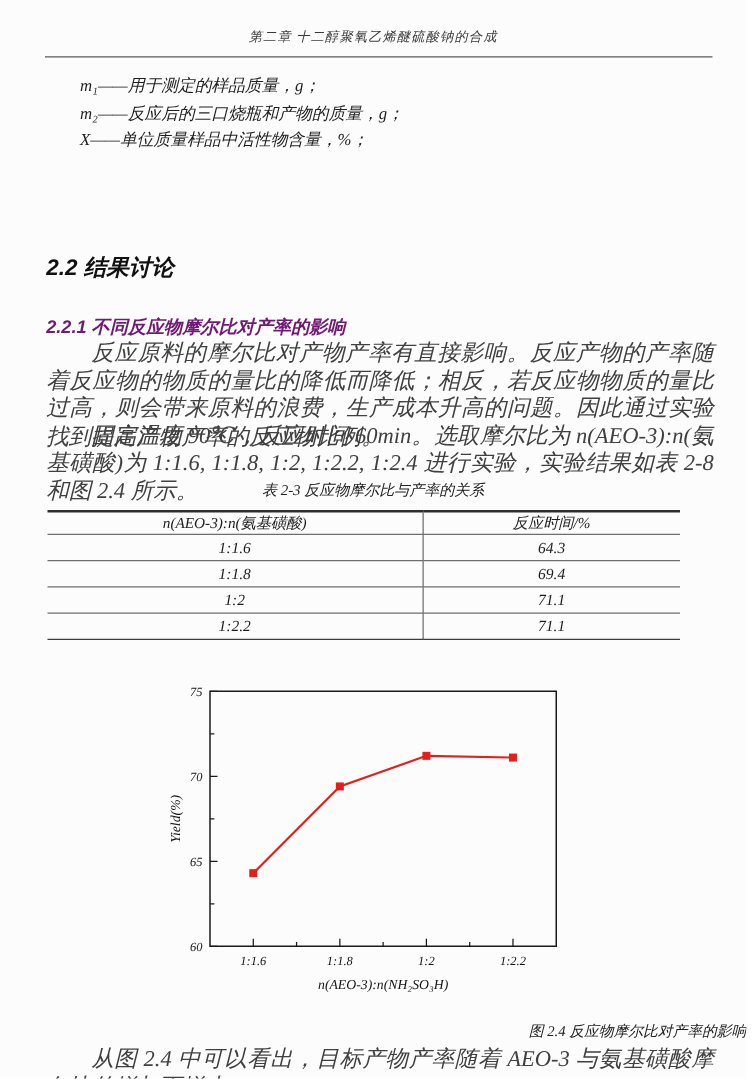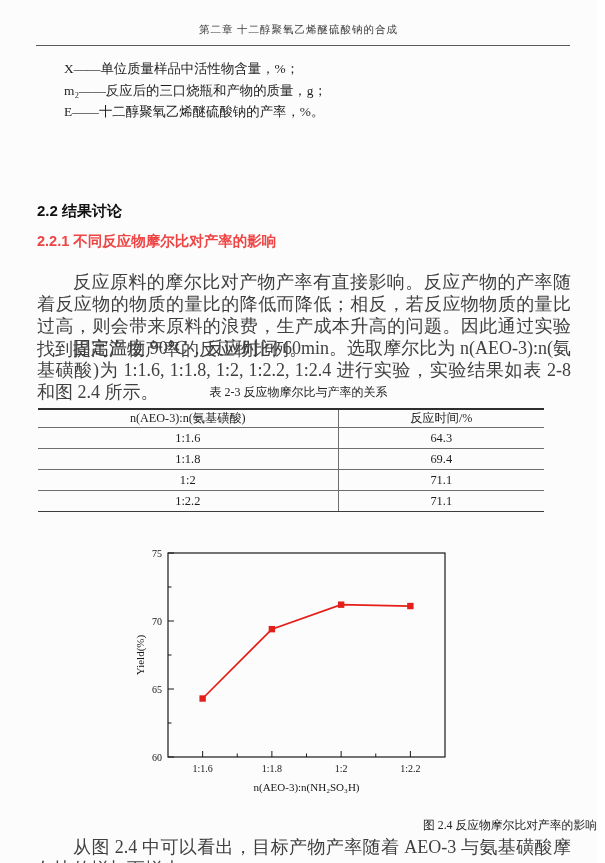--- a/index.html
+++ b/index.html
@@ -1,38 +1,39 @@
 <!DOCTYPE html>
 <html><head>
 <meta charset="utf-8">
 <style>
   html,body{margin:0;padding:0;background:#ffffff;}
   .page{
     position:relative;width:597px;height:863px;background:#fcfcfc;
     font-family:"Liberation Serif","DejaVu Serif",serif;color:#222;
     overflow:hidden;
+    font-style:italic;
   }
   .header-title{
     position:absolute;top:23px;left:0;right:0;text-align:center;
     font-size:10.5px;color:#3a3a3a;letter-spacing:1px;
   }
   .header-rule{
     position:absolute;top:45px;left:36px;width:534px;height:0;
     border-top:1.5px solid #5a5a5a;
   }
   .definitions{
     position:absolute;left:64px;top:58px;font-size:13.4px;line-height:21.7px;color:#1e1e1e;
   }
   .h2{
-    position:absolute;left:37px;top:202px;font-size:15px;font-weight:bold;
+    position:absolute;left:37px;top:202px;font-size:18px;font-weight:bold;
     font-family:"Liberation Sans","DejaVu Sans",sans-serif;color:#111;
   }
   .h3{
-    position:absolute;left:37px;top:232px;font-size:14.5px;font-weight:bold;
-    font-family:"Liberation Sans","DejaVu Sans",sans-serif;color:#ef4444;
+    position:absolute;left:37px;top:252px;font-size:14.5px;font-weight:bold;
+    font-family:"Liberation Sans","DejaVu Sans",sans-serif;color:#701a75;
   }
   .body-para{
     position:absolute;left:37px;width:534px;margin:0;
     text-align:justify;text-indent:2em;font-size:18px;line-height:22.2px;color:#404040;
   }
   .p1{top:271px;}
   .p2{top:337px;}
   .closing{top:836px;}
   .table-caption{
     position:absolute;top:384px;left:0;right:0;text-align:center;
@@ -61,23 +62,23 @@
 </style>
 </head>
 <body>
 
 <div class="page">
 
   <div class="header-title">第二章 十二醇聚氧乙烯醚硫酸钠的合成</div>
   <div class="header-rule"></div>
 
   <div class="definitions">
+    <div>m₁——用于测定的样品质量，g；</div>
+    <div>m₂——反应后的三口烧瓶和产物的质量，g；</div>
     <div>X——单位质量样品中活性物含量，%；</div>
-    <div>m₂——反应后的三口烧瓶和产物的质量，g；</div>
-    <div>E——十二醇聚氧乙烯醚硫酸钠的产率，%。</div>
   </div>
 
   <div class="h2">2.2 结果讨论</div>
   <div class="h3">2.2.1 不同反应物摩尔比对产率的影响</div>
 
   <p class="body-para p1">反应原料的摩尔比对产物产率有直接影响。反应产物的产率随着反应物的物质的量比的降低而降低；相反，若反应物物质的量比过高，则会带来原料的浪费，生产成本升高的问题。因此通过实验找到提高产物产率的反应物比例。</p>
   <p class="body-para p2">固定温度 90℃，反应时间 60min。选取摩尔比为 n(AEO-3):n(氨基磺酸)为 1:1.6, 1:1.8, 1:2, 1:2.2, 1:2.4 进行实验，实验结果如表 2-8 和图 2.4 所示。</p>
 
   <div class="table-caption">表 2-3 反应物摩尔比与产率的关系</div>
 

